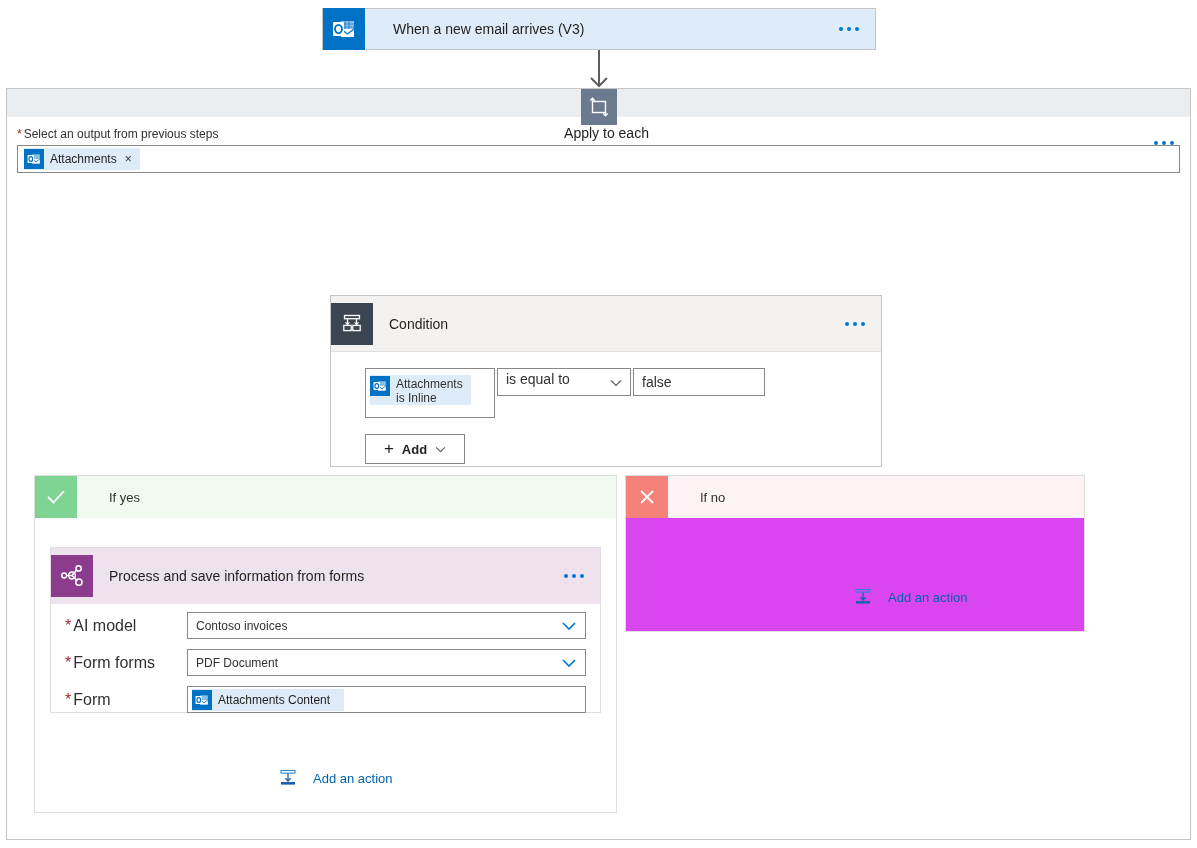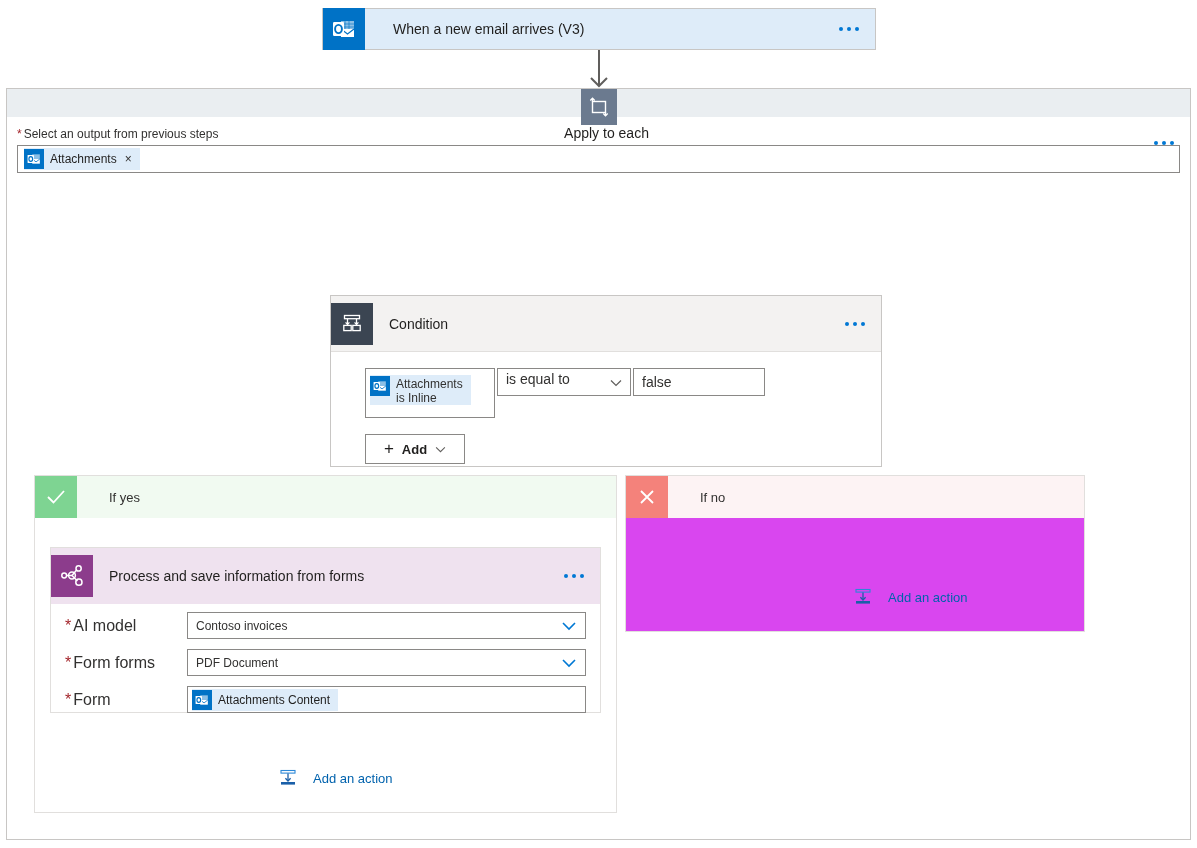--- a/index.html
+++ b/index.html
@@ -450,21 +450,21 @@
             <span class="token">
               <span class="token-ico">
                 <svg width="14" height="14" viewBox="0 0 24 24">
                   <rect x="9" y="4" width="13" height="9" fill="#ffffff" opacity="0.55"></rect>
                   <path d="M9 12 L22 12 L22 20 L9 20 Z" fill="#ffffff"></path>
                   <path d="M9 12 L15.5 17 L22 12" fill="none" stroke="#0072c6" stroke-width="1.4"></path>
                   <rect x="1" y="5" width="11" height="14" rx="1.2" fill="#ffffff"></rect>
                   <ellipse cx="6.5" cy="12" rx="3.2" ry="4" fill="none" stroke="#0072c6" stroke-width="2"></ellipse>
                 </svg>
               </span>
-              <span style="padding-right:8px">Attachments Content</span>
+              <span style="padding-right:14px">Attachments Content</span>
             </span>
           </div>
         </div>
 
       </div>
     </div>
 
     <div class="add-action aa-yes">
       <span>
         <svg width="18" height="18" viewBox="0 0 18 18">

